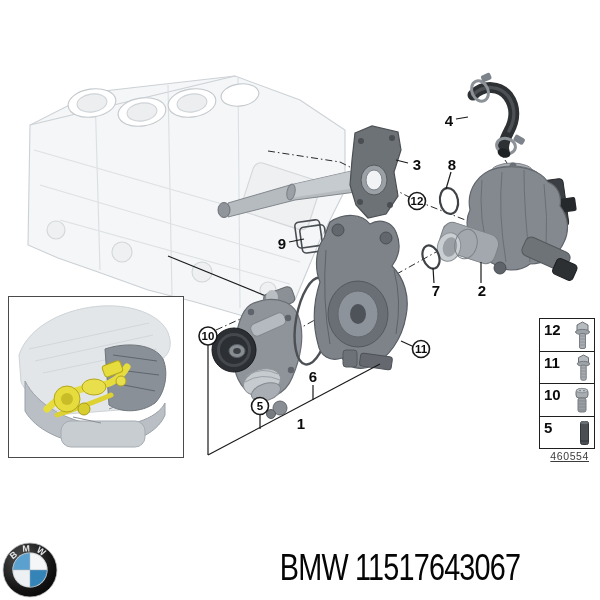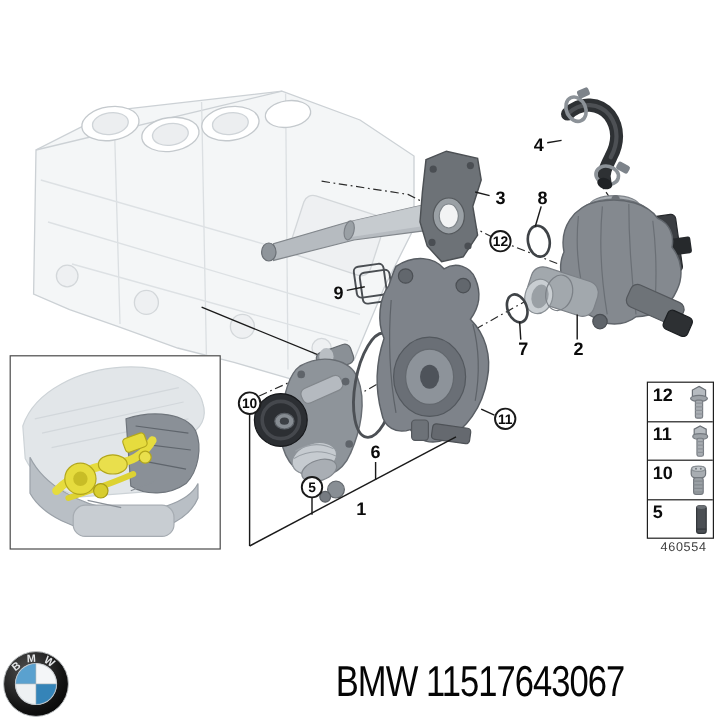--- a/index.html
+++ b/index.html
@@ -14,21 +14,21 @@
   #ftable{position:absolute;left:539px;top:318px;width:56px;height:131px;
           border:1.4px solid #1f1f1f;background:#fff;box-sizing:border-box;
           display:flex;flex-direction:column;}
   .frow{flex:1;border-bottom:1.2px solid #1f1f1f;display:flex;align-items:stretch;
         padding:1px 2px 0 4px;box-sizing:border-box;}
   .frow:last-child{border-bottom:none;}
   .fnum{font:bold 15px "Liberation Sans",sans-serif;color:#0b0b0b;line-height:15px;padding-top:2px;}
   .ficon{margin-left:auto;display:flex;align-items:center;}
   #dwgno{position:absolute;left:530px;top:450px;width:64px;text-align:right;
          padding-right:5px;font:10.5px "Liberation Sans",sans-serif;color:#3c3c3c;
-         letter-spacing:.6px;box-sizing:border-box;}
+         letter-spacing:.6px;box-sizing:border-box;text-decoration:underline;}
   #footer{position:absolute;left:0;top:538px;width:600px;height:62px;}
   #bmw-logo{position:absolute;left:2px;top:4px;width:56px;height:56px;}
   #part-title{position:absolute;left:240px;top:8px;width:320px;height:44px;
               line-height:44px;text-align:center;font-size:36px;color:#050505;
               letter-spacing:-1px;transform:scaleX(.8);transform-origin:50% 50%;
               white-space:nowrap;}
 </style>
 </head>
 <body>
 

